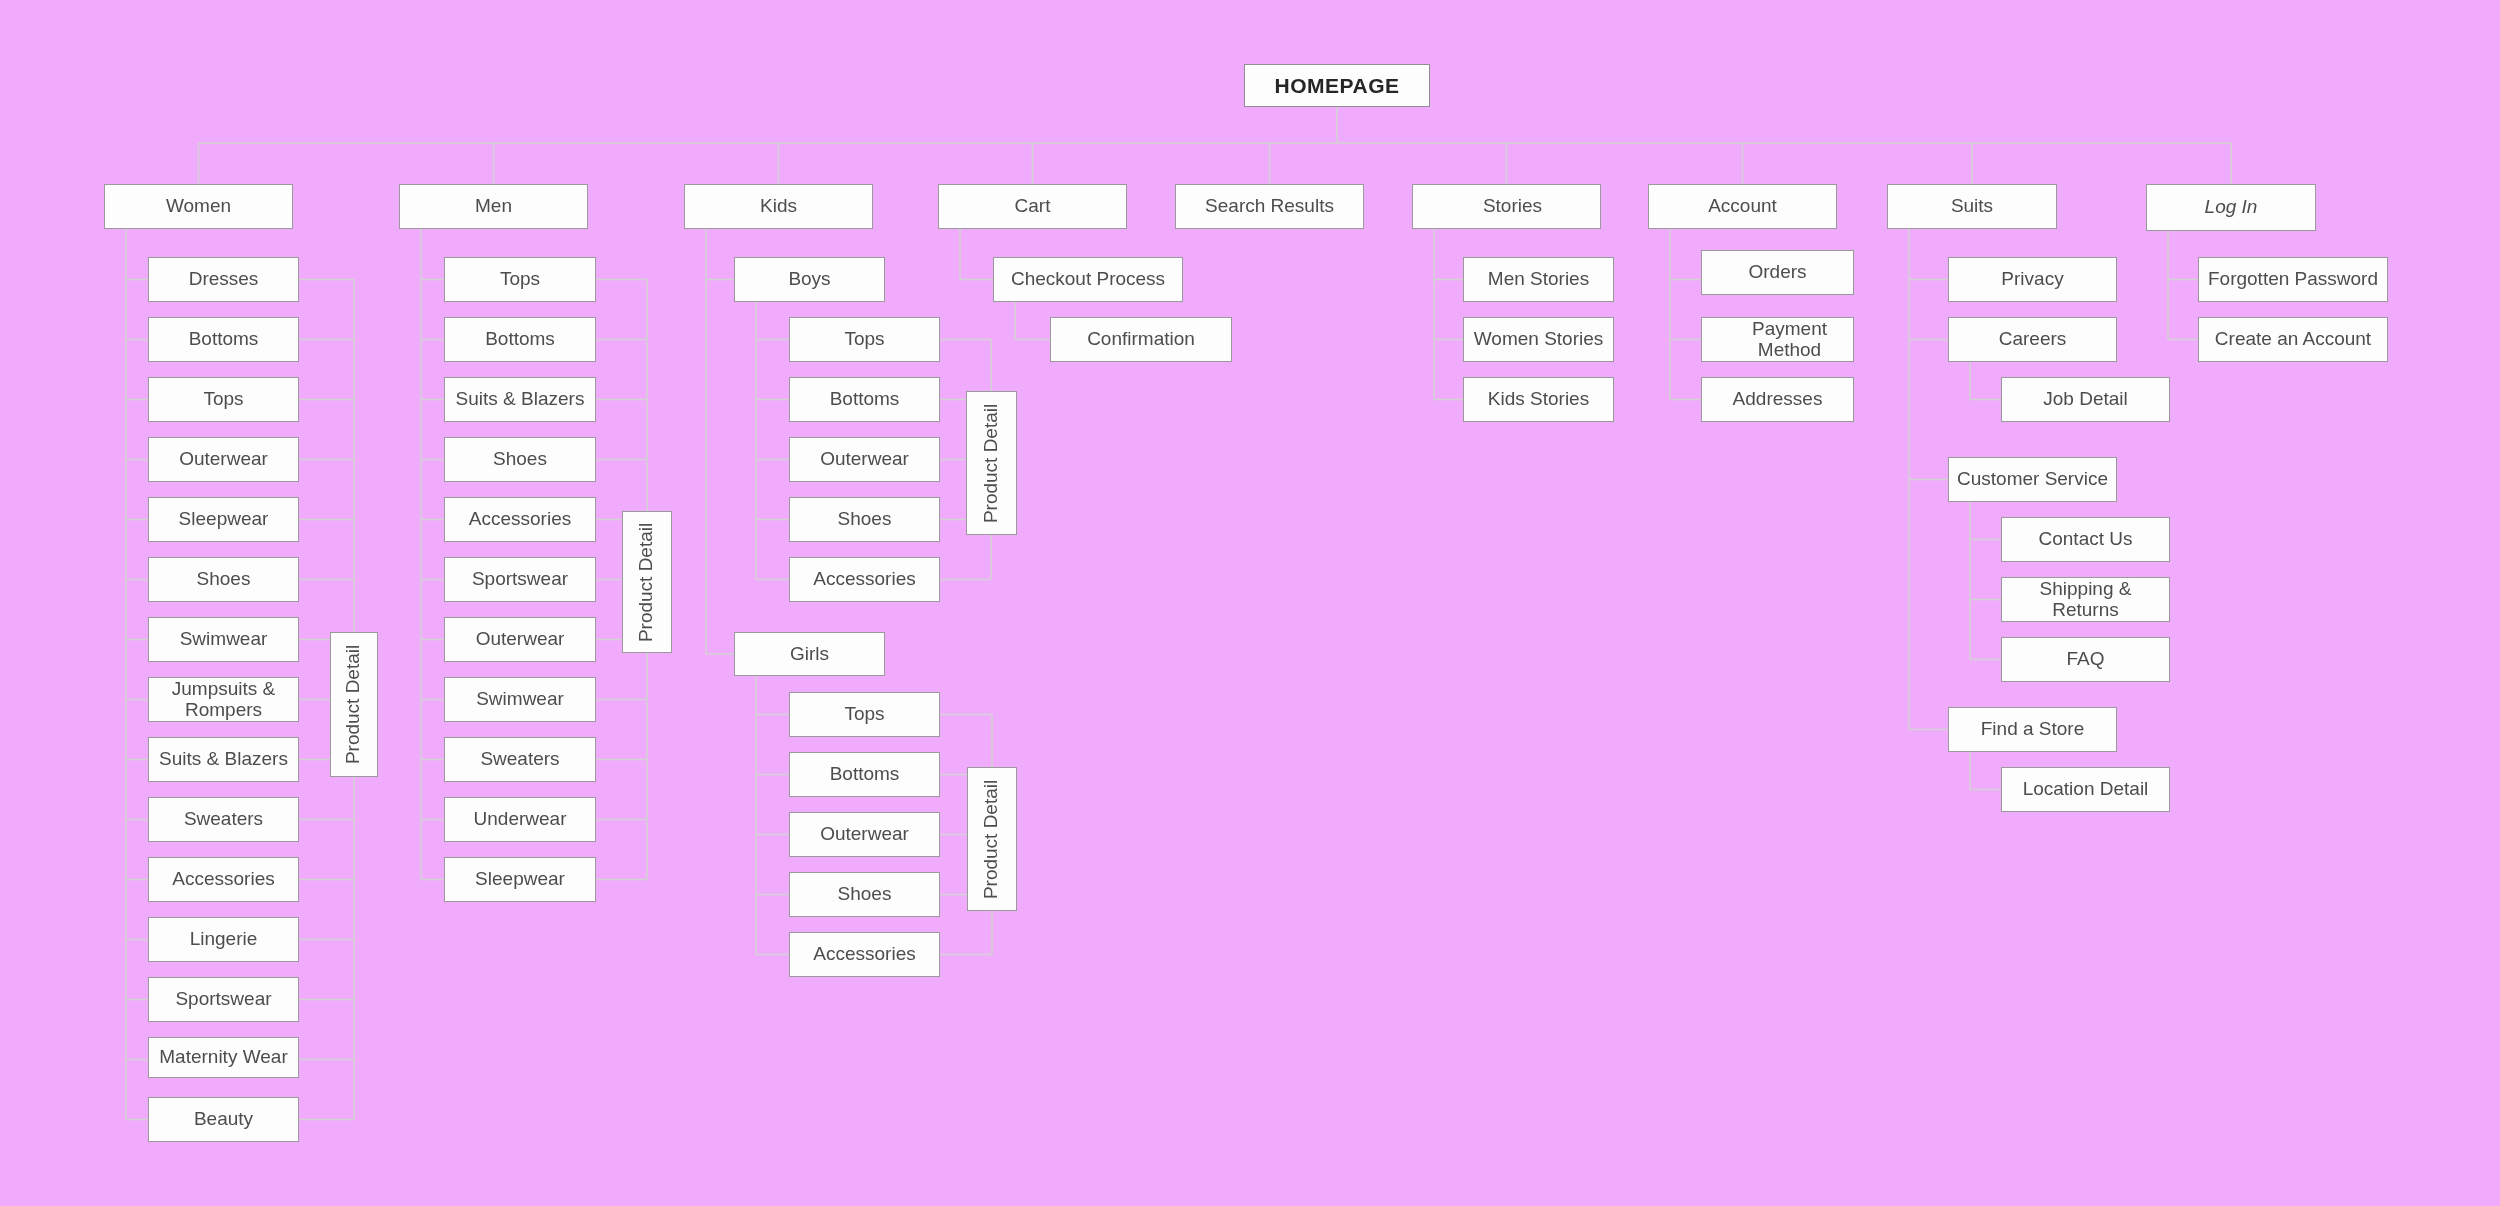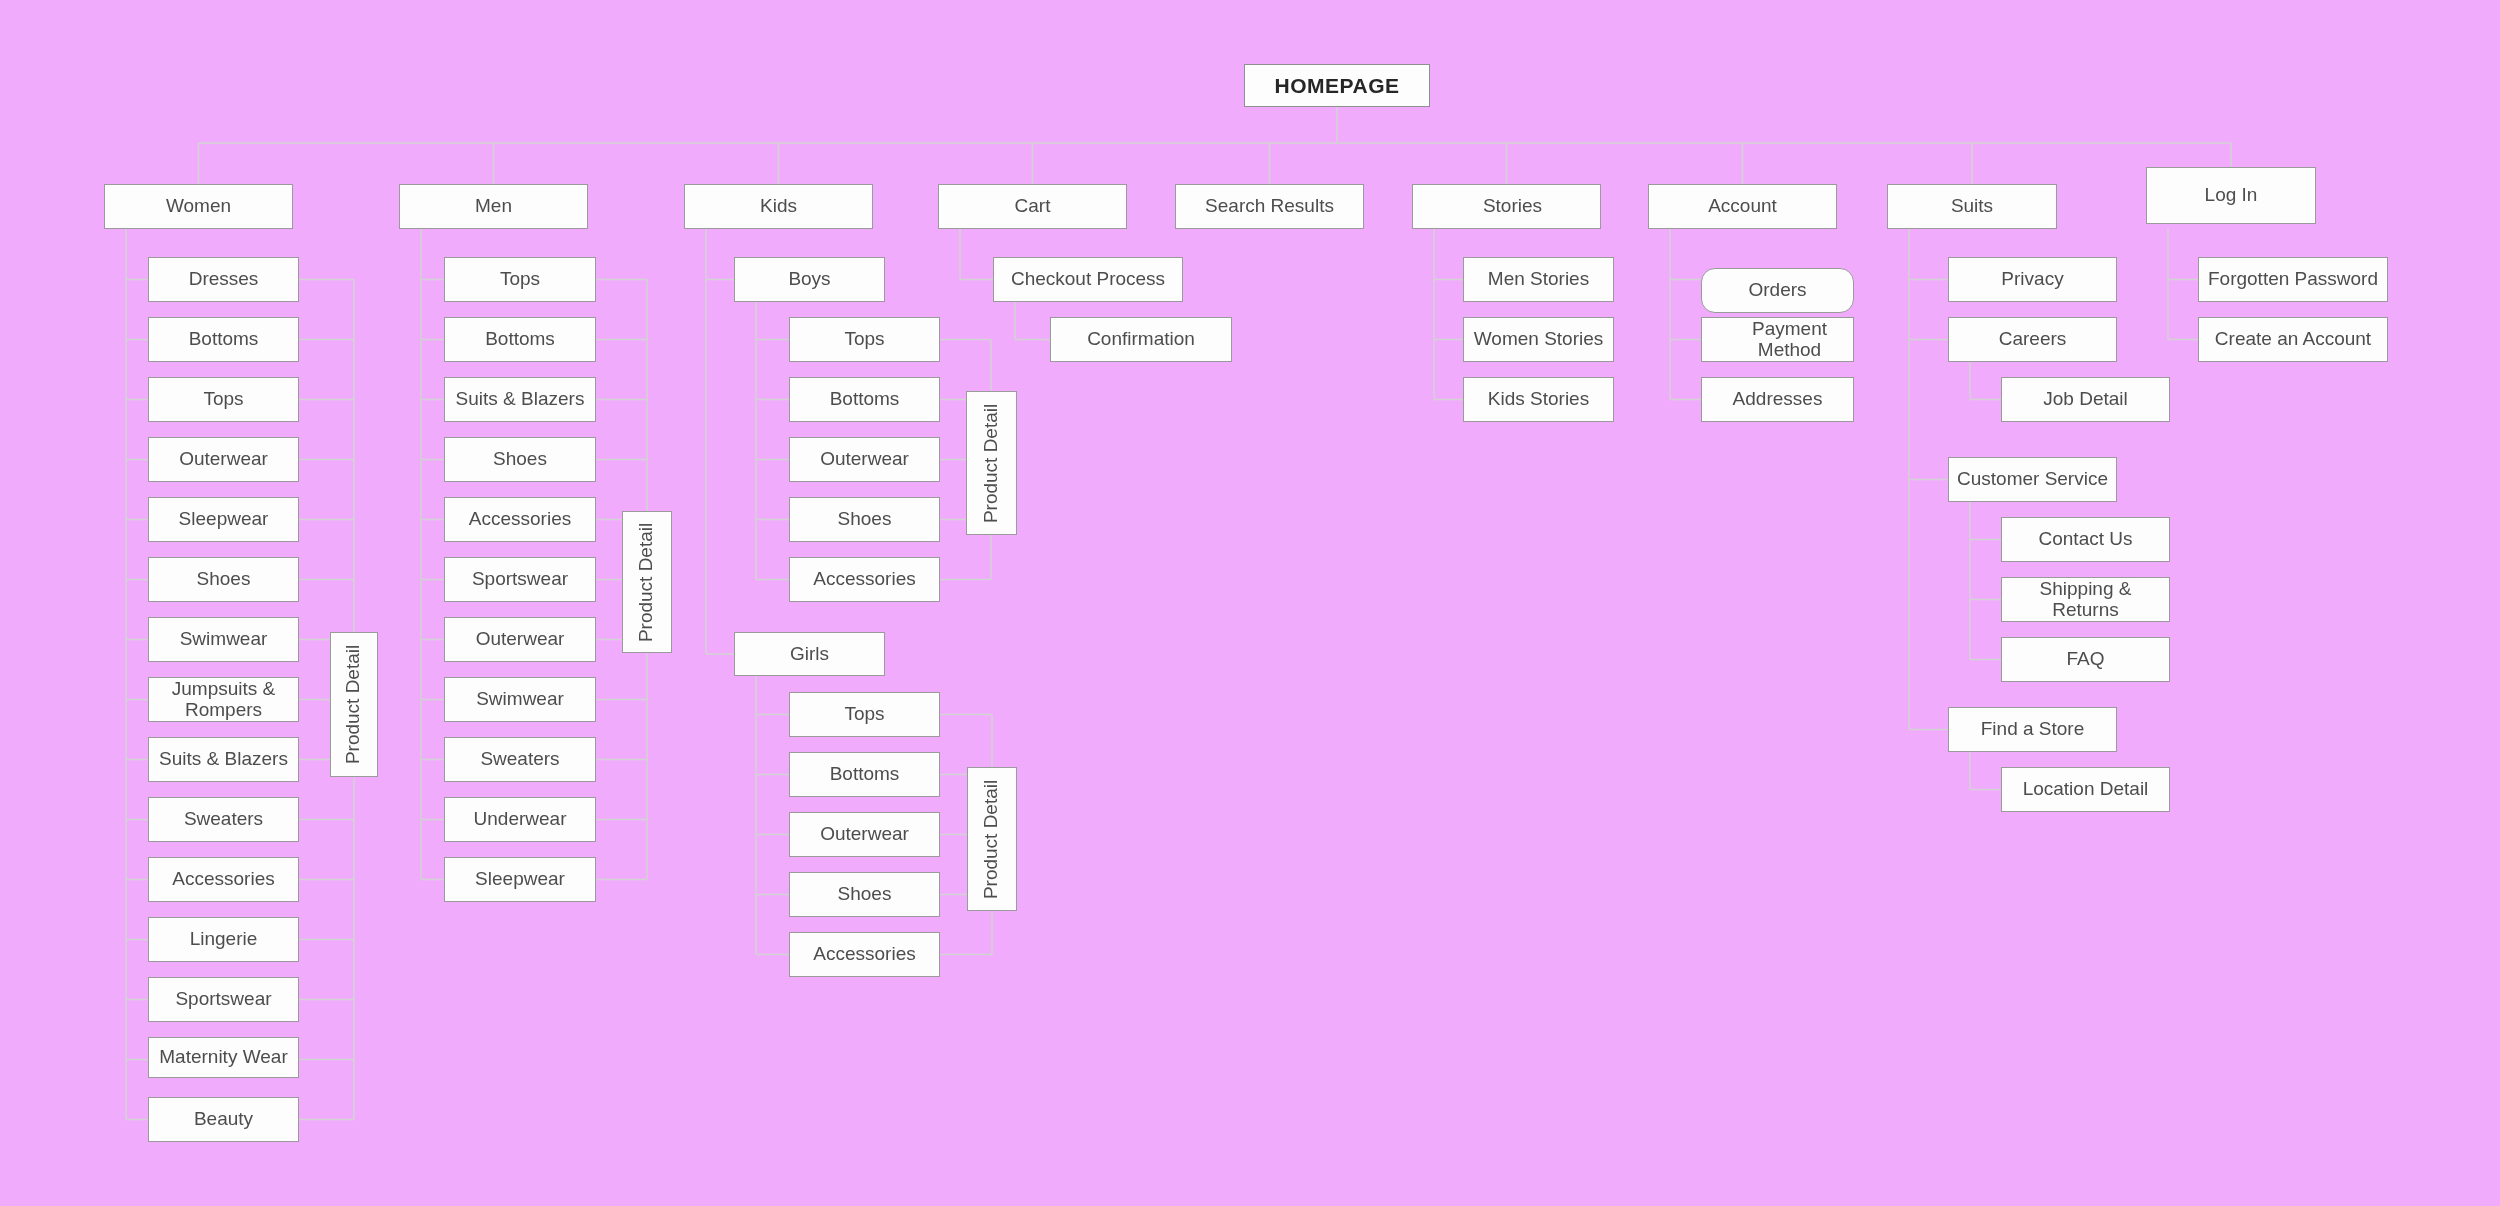--- a/index.html
+++ b/index.html
@@ -44,21 +44,21 @@
     </div>
     <div class="node" style="left: 1412px; top: 184px; width: 189px; height: 45px; padding-left: 16px;">
       <span>Stories</span>
     </div>
     <div class="node" style="left: 1648px; top: 184px; width: 189px; height: 45px;">
       <span>Account</span>
     </div>
     <div class="node" style="left: 1887px; top: 184px; width: 170px; height: 45px;">
       <span>Suits</span>
     </div>
-    <div class="node" style="left: 2146px; top: 167px; width: 170px; height: 57px;">
+    <div class="node" style="left: 2146px; top: 184px; width: 170px; height: 47px; font-style: italic;">
       <span>Log In</span>
     </div>
     <div class="node" style="left: 148px; top: 257px; width: 151px; height: 45px;">
       <span>Dresses</span>
     </div>
     <div class="node" style="left: 148px; top: 317px; width: 151px; height: 45px;">
       <span>Bottoms</span>
     </div>
     <div class="node" style="left: 148px; top: 377px; width: 151px; height: 45px;">
       <span>Tops</span>
@@ -188,21 +188,21 @@
     </div>
     <div class="node" style="left: 1463px; top: 257px; width: 151px; height: 45px;">
       <span>Men Stories</span>
     </div>
     <div class="node" style="left: 1463px; top: 317px; width: 151px; height: 45px;">
       <span>Women Stories</span>
     </div>
     <div class="node" style="left: 1463px; top: 377px; width: 151px; height: 45px;">
       <span>Kids Stories</span>
     </div>
-    <div class="node" style="left: 1701px; top: 268px; width: 153px; height: 45px; border-radius: 14px;">
+    <div class="node" style="left: 1701px; top: 250px; width: 153px; height: 45px;">
       <span>Orders</span>
     </div>
     <div class="node" style="left: 1701px; top: 317px; width: 153px; height: 45px; padding-left: 28px;">
       <span>Payment Method</span>
     </div>
     <div class="node" style="left: 1701px; top: 377px; width: 153px; height: 45px;">
       <span>Addresses</span>
     </div>
     <div class="node" style="left: 1948px; top: 257px; width: 169px; height: 45px;">
       <span>Privacy</span>

